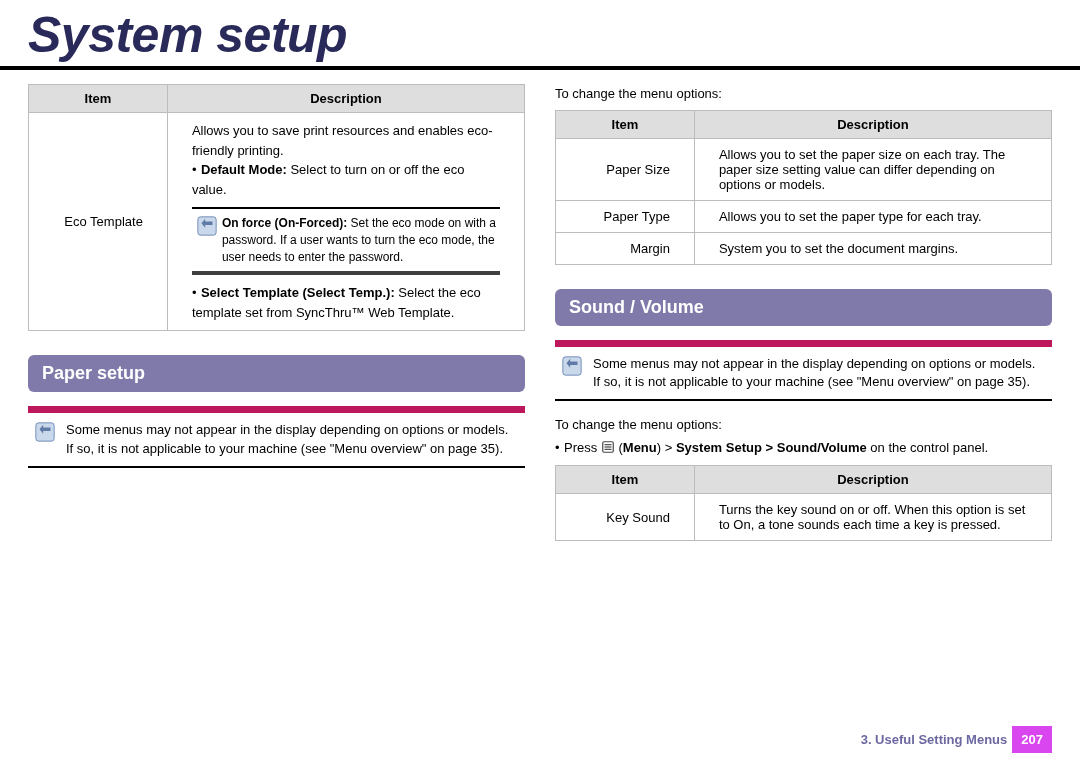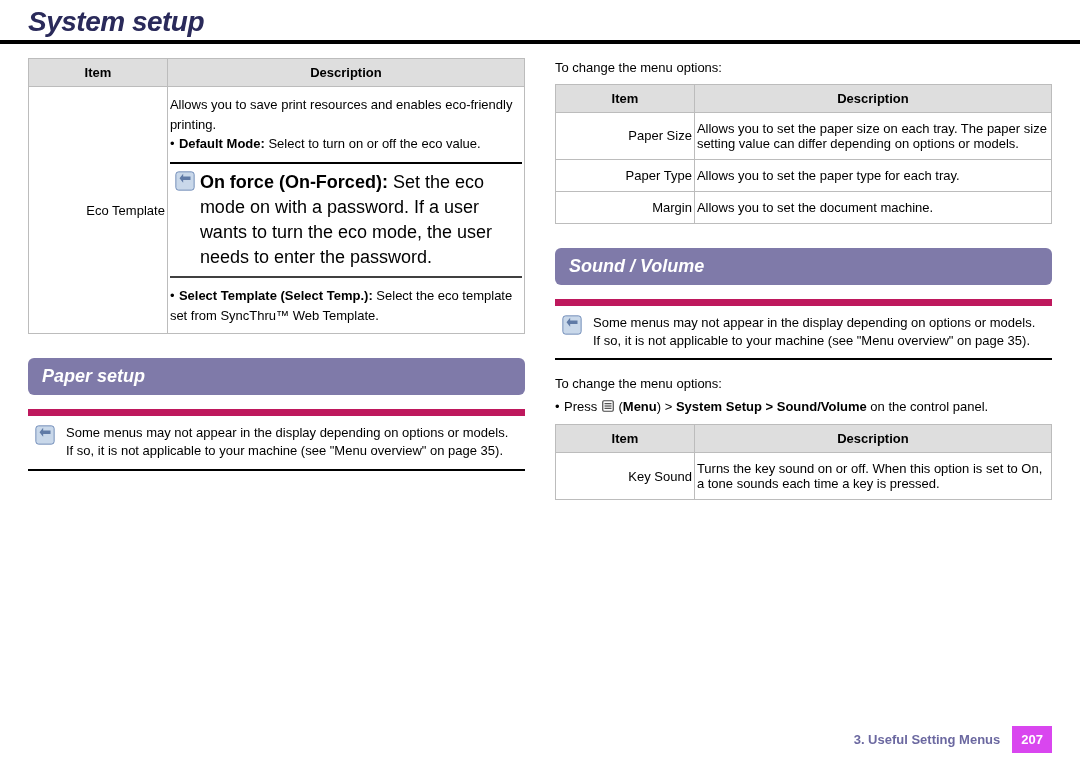--- a/index.html
+++ b/index.html
@@ -6,21 +6,21 @@
   body {
     font-family: Arial, "Helvetica Neue", sans-serif;
     width: 1080px;
     height: 763px;
     background: #fff;
     color: #000;
     position: relative;
     padding: 0 28px;
   }
   .page-title {
-    font-size: 28px;
+    font-size: 50px;
     font-weight: 700;
     font-style: italic;
     color: #2a2a5a;
     padding-top: 6px;
     letter-spacing: -0.5px;
   }
   .hr-thick {
     height: 4px;
     background: #000;
     margin: 2px -28px 14px -28px;
@@ -37,85 +37,84 @@
   }
   th {
     background: #dedede;
     font-weight: 700;
     padding: 6px 10px;
     text-align: center;
     border: 1px solid #bcbcbc;
   }
   td {
     border: 1px solid #bcbcbc;
-    padding: 8px 2px;
+    padding: 8px 24px;
     vertical-align: top;
   }
   td.item-cell {
     width: 28%;
     font-weight: 400;
     vertical-align: middle;
     text-align: right;
   }
   .bullet { display: inline-block; width: 9px; }
   .section-bar {
     background: #7f7aa9;
     color: #fff;
     font-size: 18px;
     font-weight: 700;
     padding: 8px 14px;
     border-radius: 6px;
     margin-bottom: 14px;
-    font-style: italic;
   }
   .note-box {
     border-top: 7px solid #be185d;
     border-bottom: 2px solid #000;
     padding: 8px 6px 8px 6px;
     display: flex;
     gap: 10px;
     align-items: flex-start;
     font-size: 13px;
     margin-bottom: 14px;
   }
   .note-icon {
     width: 22px; height: 22px;
     flex: 0 0 22px;
   }
   .note-icon svg { width: 22px; height: 22px; }
   .note-text { flex: 1; line-height: 1.4; }
   .desc-body { font-size: 13px; line-height: 1.5; }
   .inner-note {
     border-top: 2px solid #000;
-    border-bottom: 2px solid #404040;
+    border-bottom: 4px solid #404040;
     padding: 6px 4px;
     margin: 8px 0;
     display: flex;
     gap: 8px;
-    font-size: 18px;
+    font-size: 12px;
   }
   .inner-note .note-icon { width: 18px; height: 18px; flex: 0 0 18px; }
   .path-line {
     font-size: 13px;
     margin-bottom: 10px;
   }
   .mlabel b { font-weight: 700; }
   .menu-icon {
     display: inline-block;
     vertical-align: -2px;
     width: 14px; height: 14px;
   }
   .menu-icon svg { width: 14px; height: 14px; }
   .footer {
     position: absolute;
     bottom: 10px;
     right: 28px;
     display: flex;
     align-items: center;
-    gap: 12px;
+    gap: 5px;
     font-size: 13px;
   }
   .footer-text { color: #6b68a0; font-weight: 700; }
   .page-num {
     background: #d946ef;
     color: #fff;
     font-weight: 700;
     padding: 6px 9px;
   }
   .small-spacer { height: 12px; }
@@ -202,21 +201,21 @@
         <tr>
           <td class="item-cell">Paper Size</td>
           <td>Allows you to set the paper size on each tray. The paper size setting value can differ depending on options or models.</td>
         </tr>
         <tr>
           <td class="item-cell">Paper Type</td>
           <td>Allows you to set the paper type for each tray.</td>
         </tr>
         <tr>
           <td class="item-cell">Margin</td>
-          <td>Allows you to set the document machine.</td>
+          <td>System you to set the document margins.</td>
         </tr>
       </tbody>
     </table>
 
     <div class="small-spacer"></div>
     <div class="small-spacer"></div>
 
     <div class="section-bar">Sound / Volume</div>
 
     <div class="note-box">

